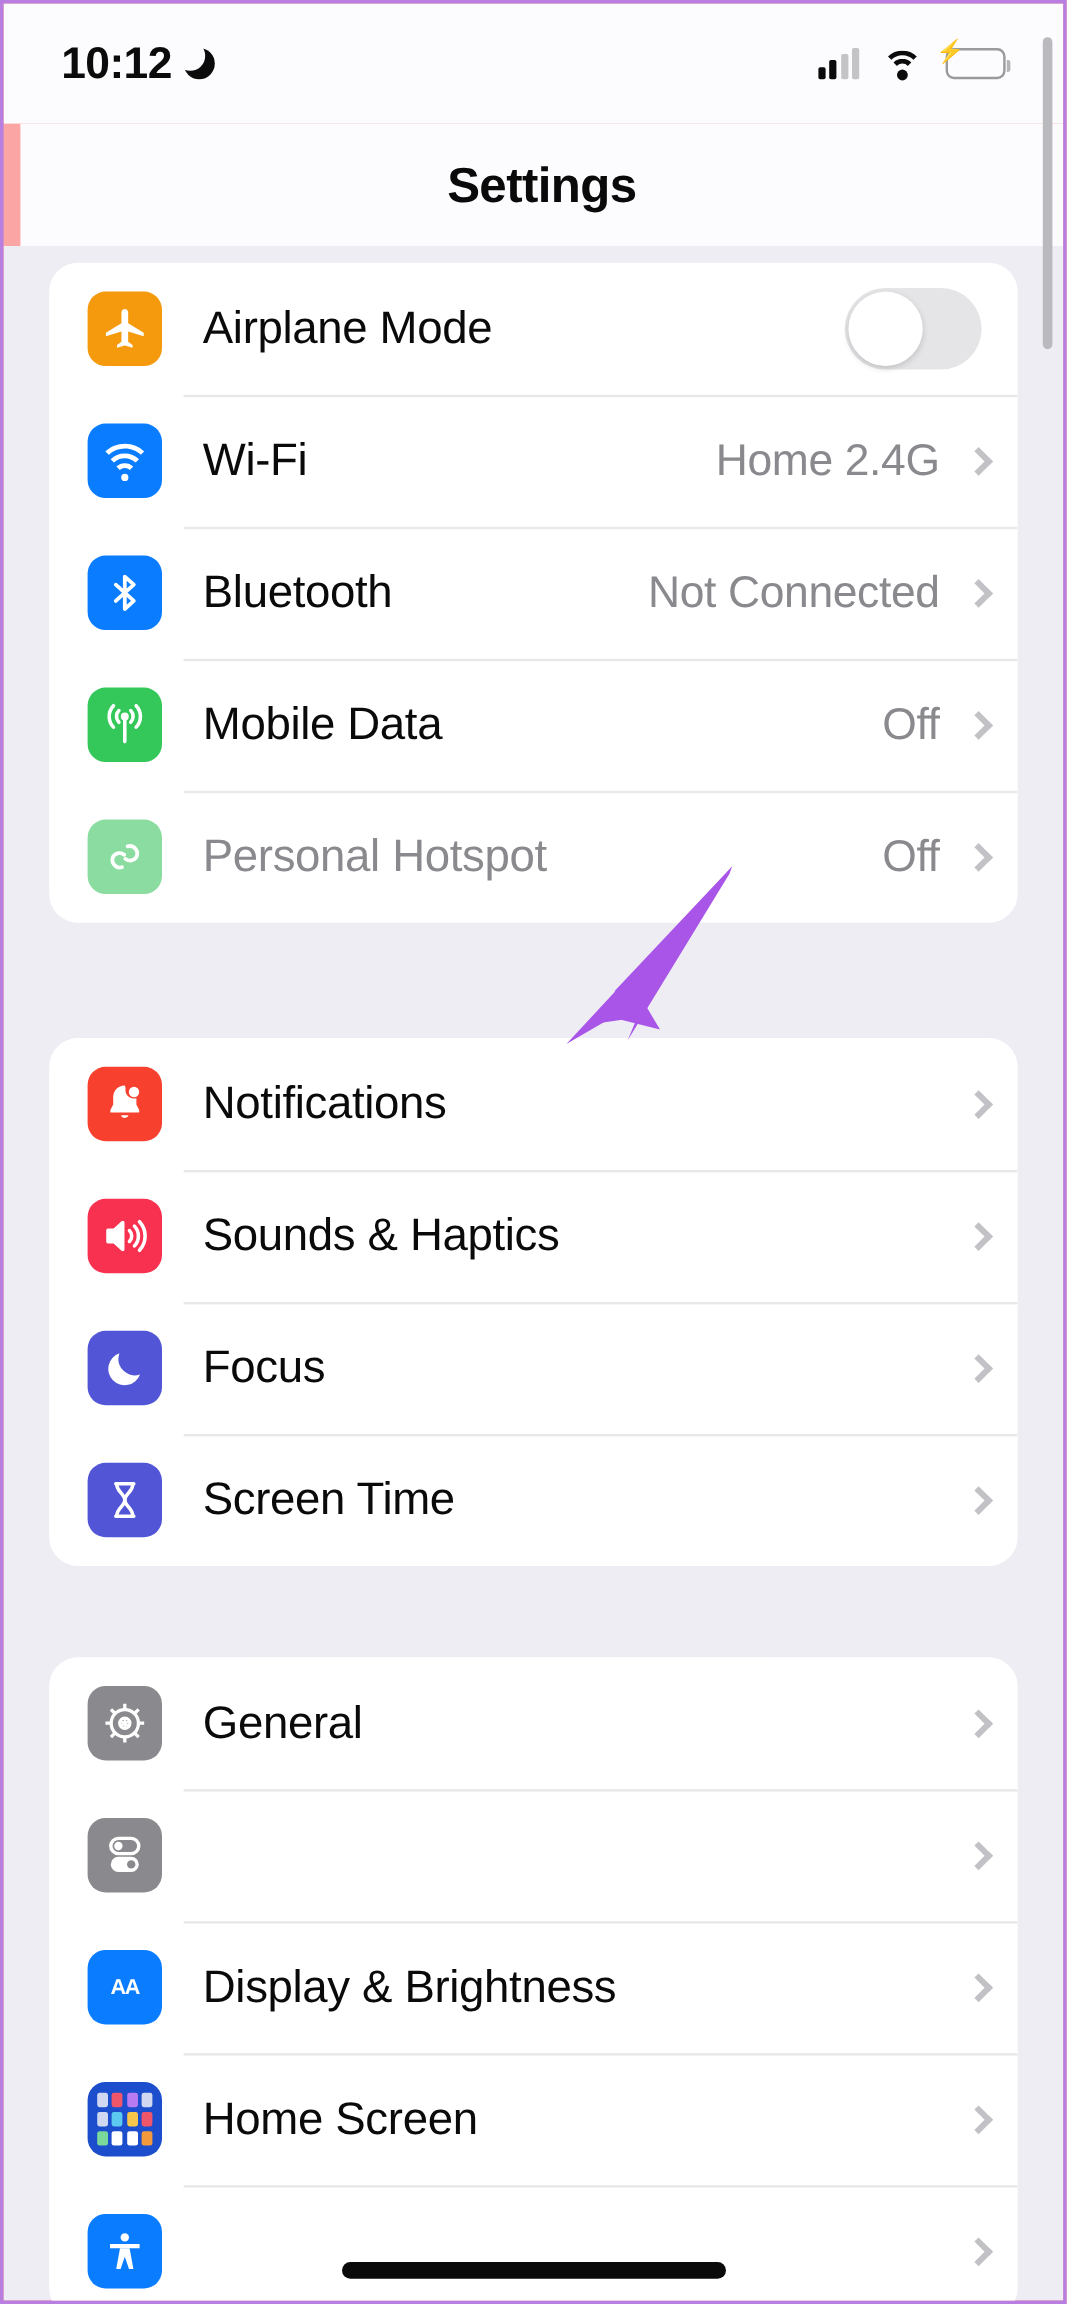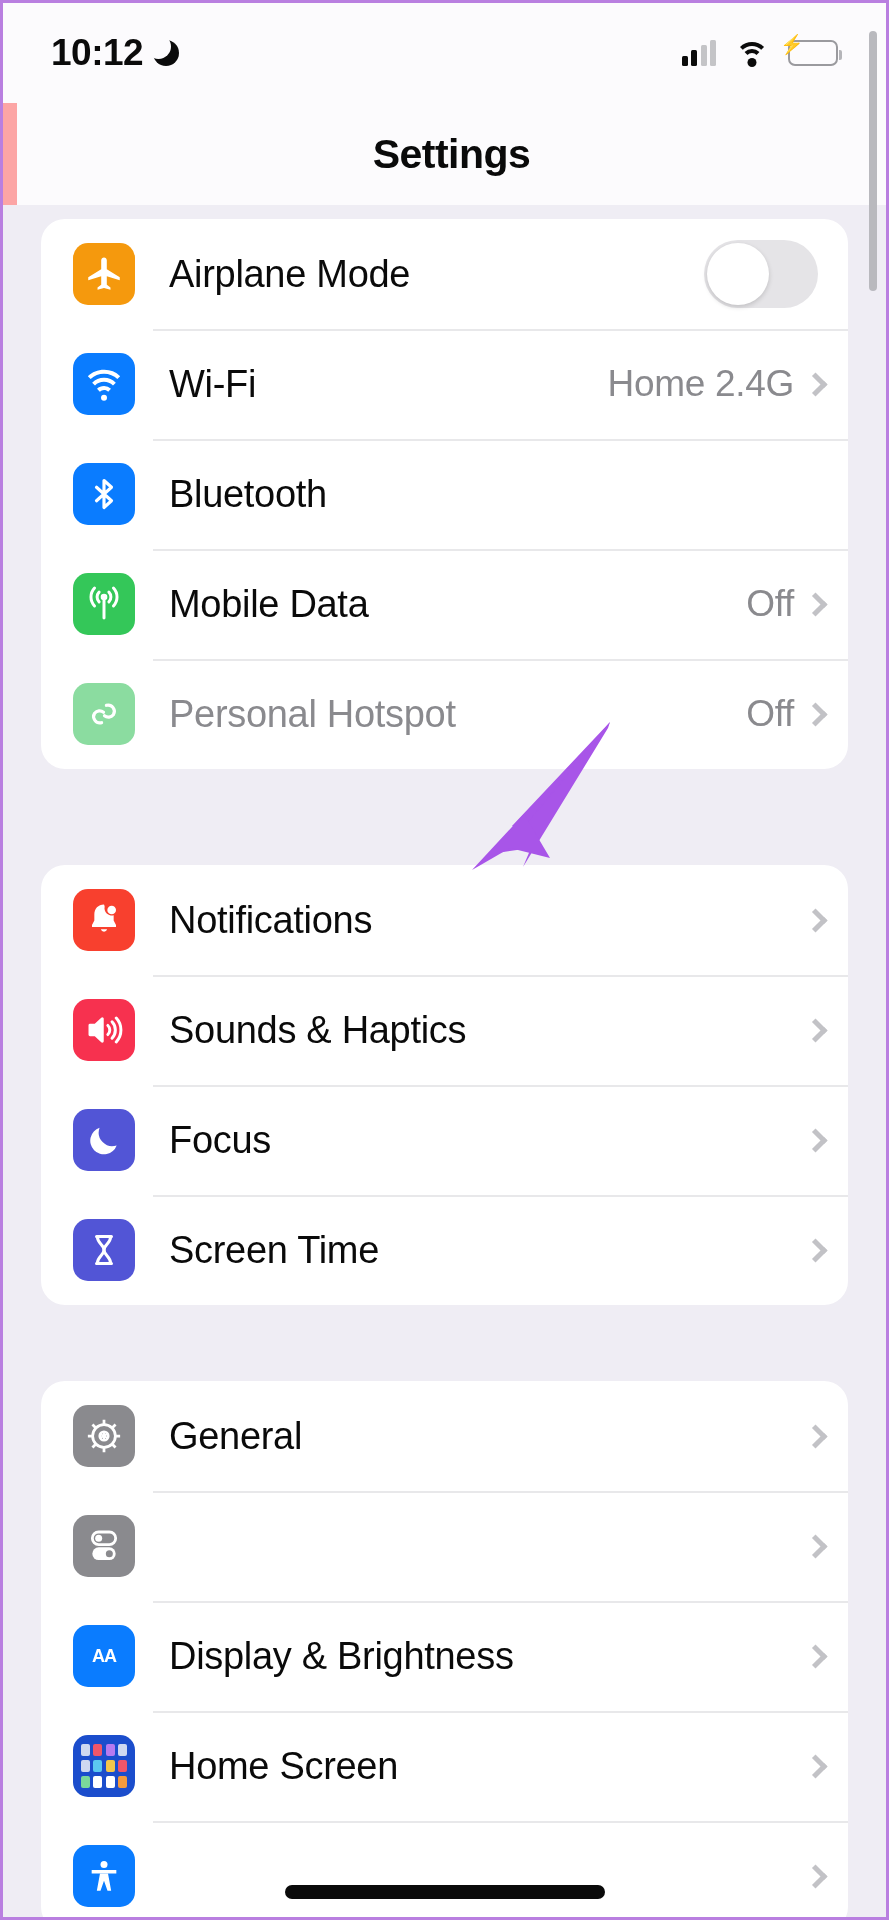--- a/index.html
+++ b/index.html
@@ -133,21 +133,21 @@
     margin-left:34px;
     font-size:38px;
     color:#0a0a0a;
     letter-spacing:-0.3px;
     white-space:nowrap;
   }
   .row.dim .row-label { color:#8A8A8E; }
 
   .row-right {
     margin-left:auto; display:flex; align-items:center;
-    padding-right:24px; gap:13px;
+    padding-right:24px; gap:24px;
   }
   .row-value {
     font-size:37px; color:#8A8A8E; letter-spacing:-0.3px; white-space:nowrap;
   }
   .chev {
     width:17px; height:17px;
     border-right:5px solid #C2C2C6;
     border-top:5px solid #C2C2C6;
     transform:rotate(45deg);
     flex:0 0 auto;
@@ -283,20 +283,24 @@
         </div>
       </div>
 
       <div class="row">
         <div class="app-icon ic-bt">
           <svg width="36" height="36" viewBox="0 0 24 24" fill="none" stroke="#ffffff" stroke-width="2.1" stroke-linecap="round" stroke-linejoin="round">
             <path d="M7 7.5L17 16.5L12 21V3l5 4.5L7 16.5"></path>
           </svg>
         </div>
         <span class="row-label">Bluetooth</span>
+        <div class="row-right">
+          <span class="row-value">Not Connected</span>
+          <span class="chev"></span>
+        </div>
       </div>
 
       <div class="row">
         <div class="app-icon ic-cell">
           <svg width="42" height="42" viewBox="0 0 24 24" fill="none" stroke="#ffffff" stroke-width="1.7" stroke-linecap="round">
             <circle cx="12" cy="8" r="1.9" fill="#ffffff" stroke="none"></circle>
             <path d="M12 10v10"></path>
             <path d="M9.2 5.2a4 4 0 000 5.6"></path>
             <path d="M14.8 5.2a4 4 0 010 5.6"></path>
             <path d="M6.6 2.9a7.4 7.4 0 000 10.2"></path>

